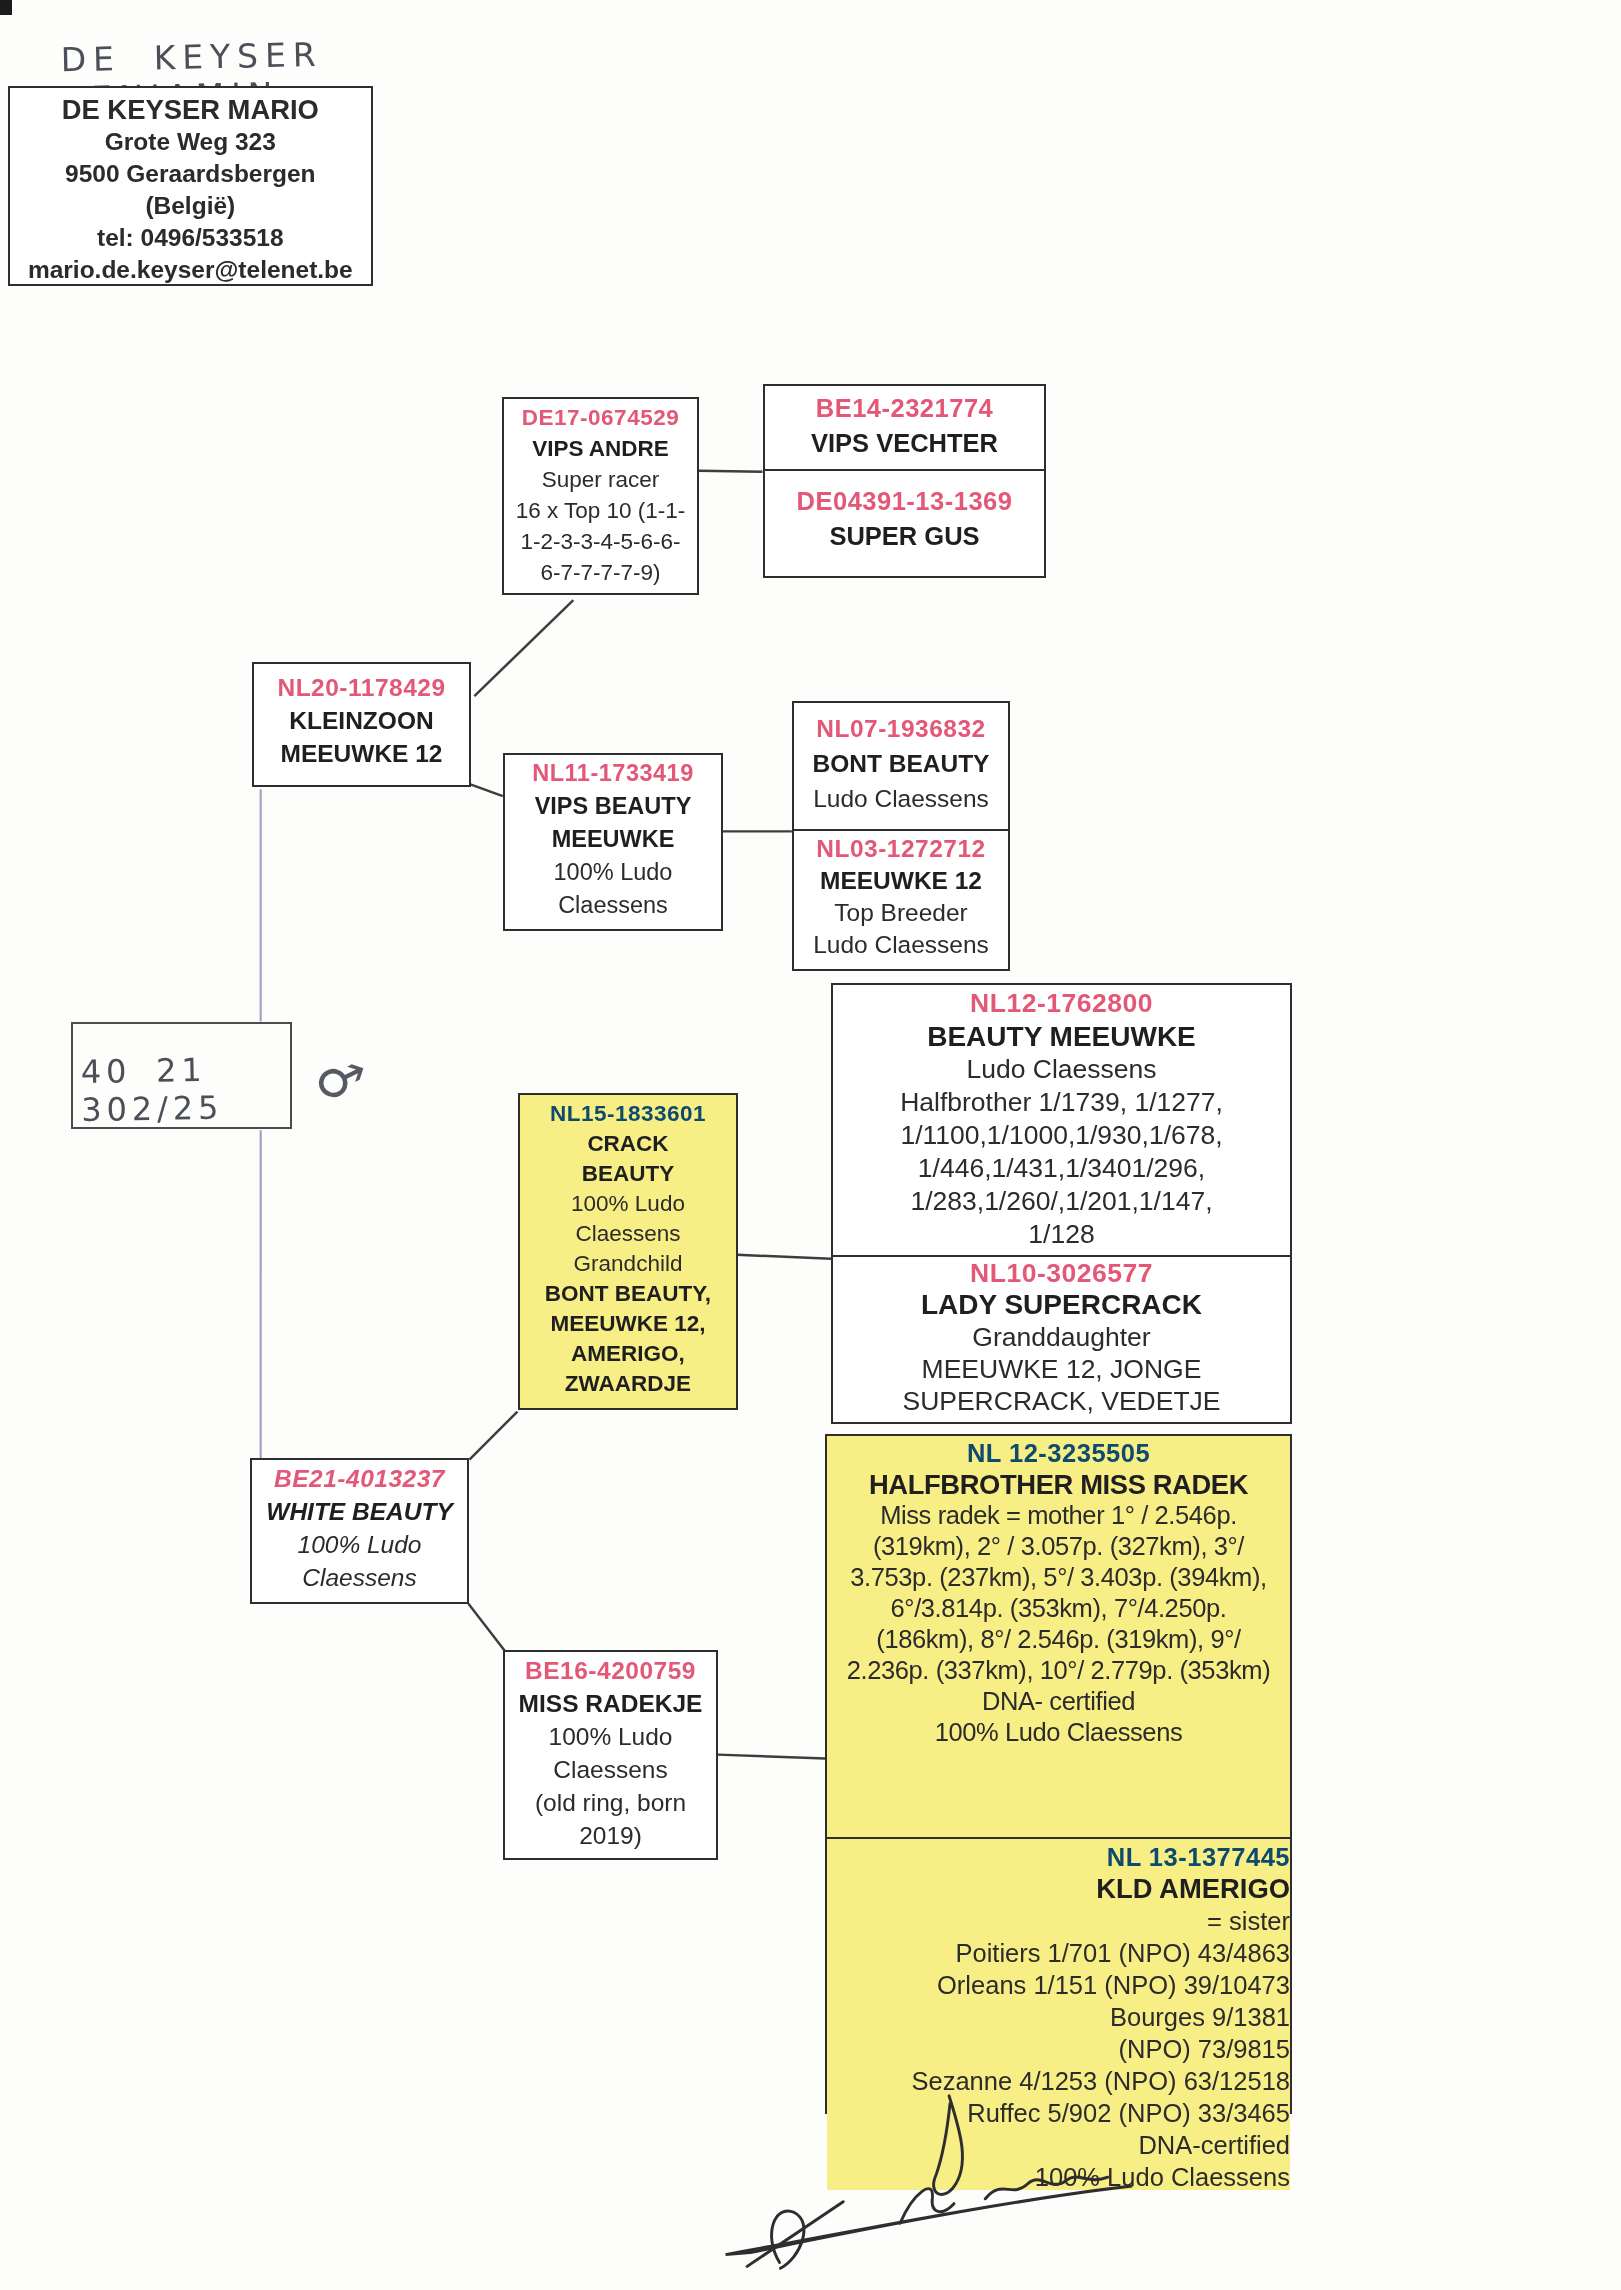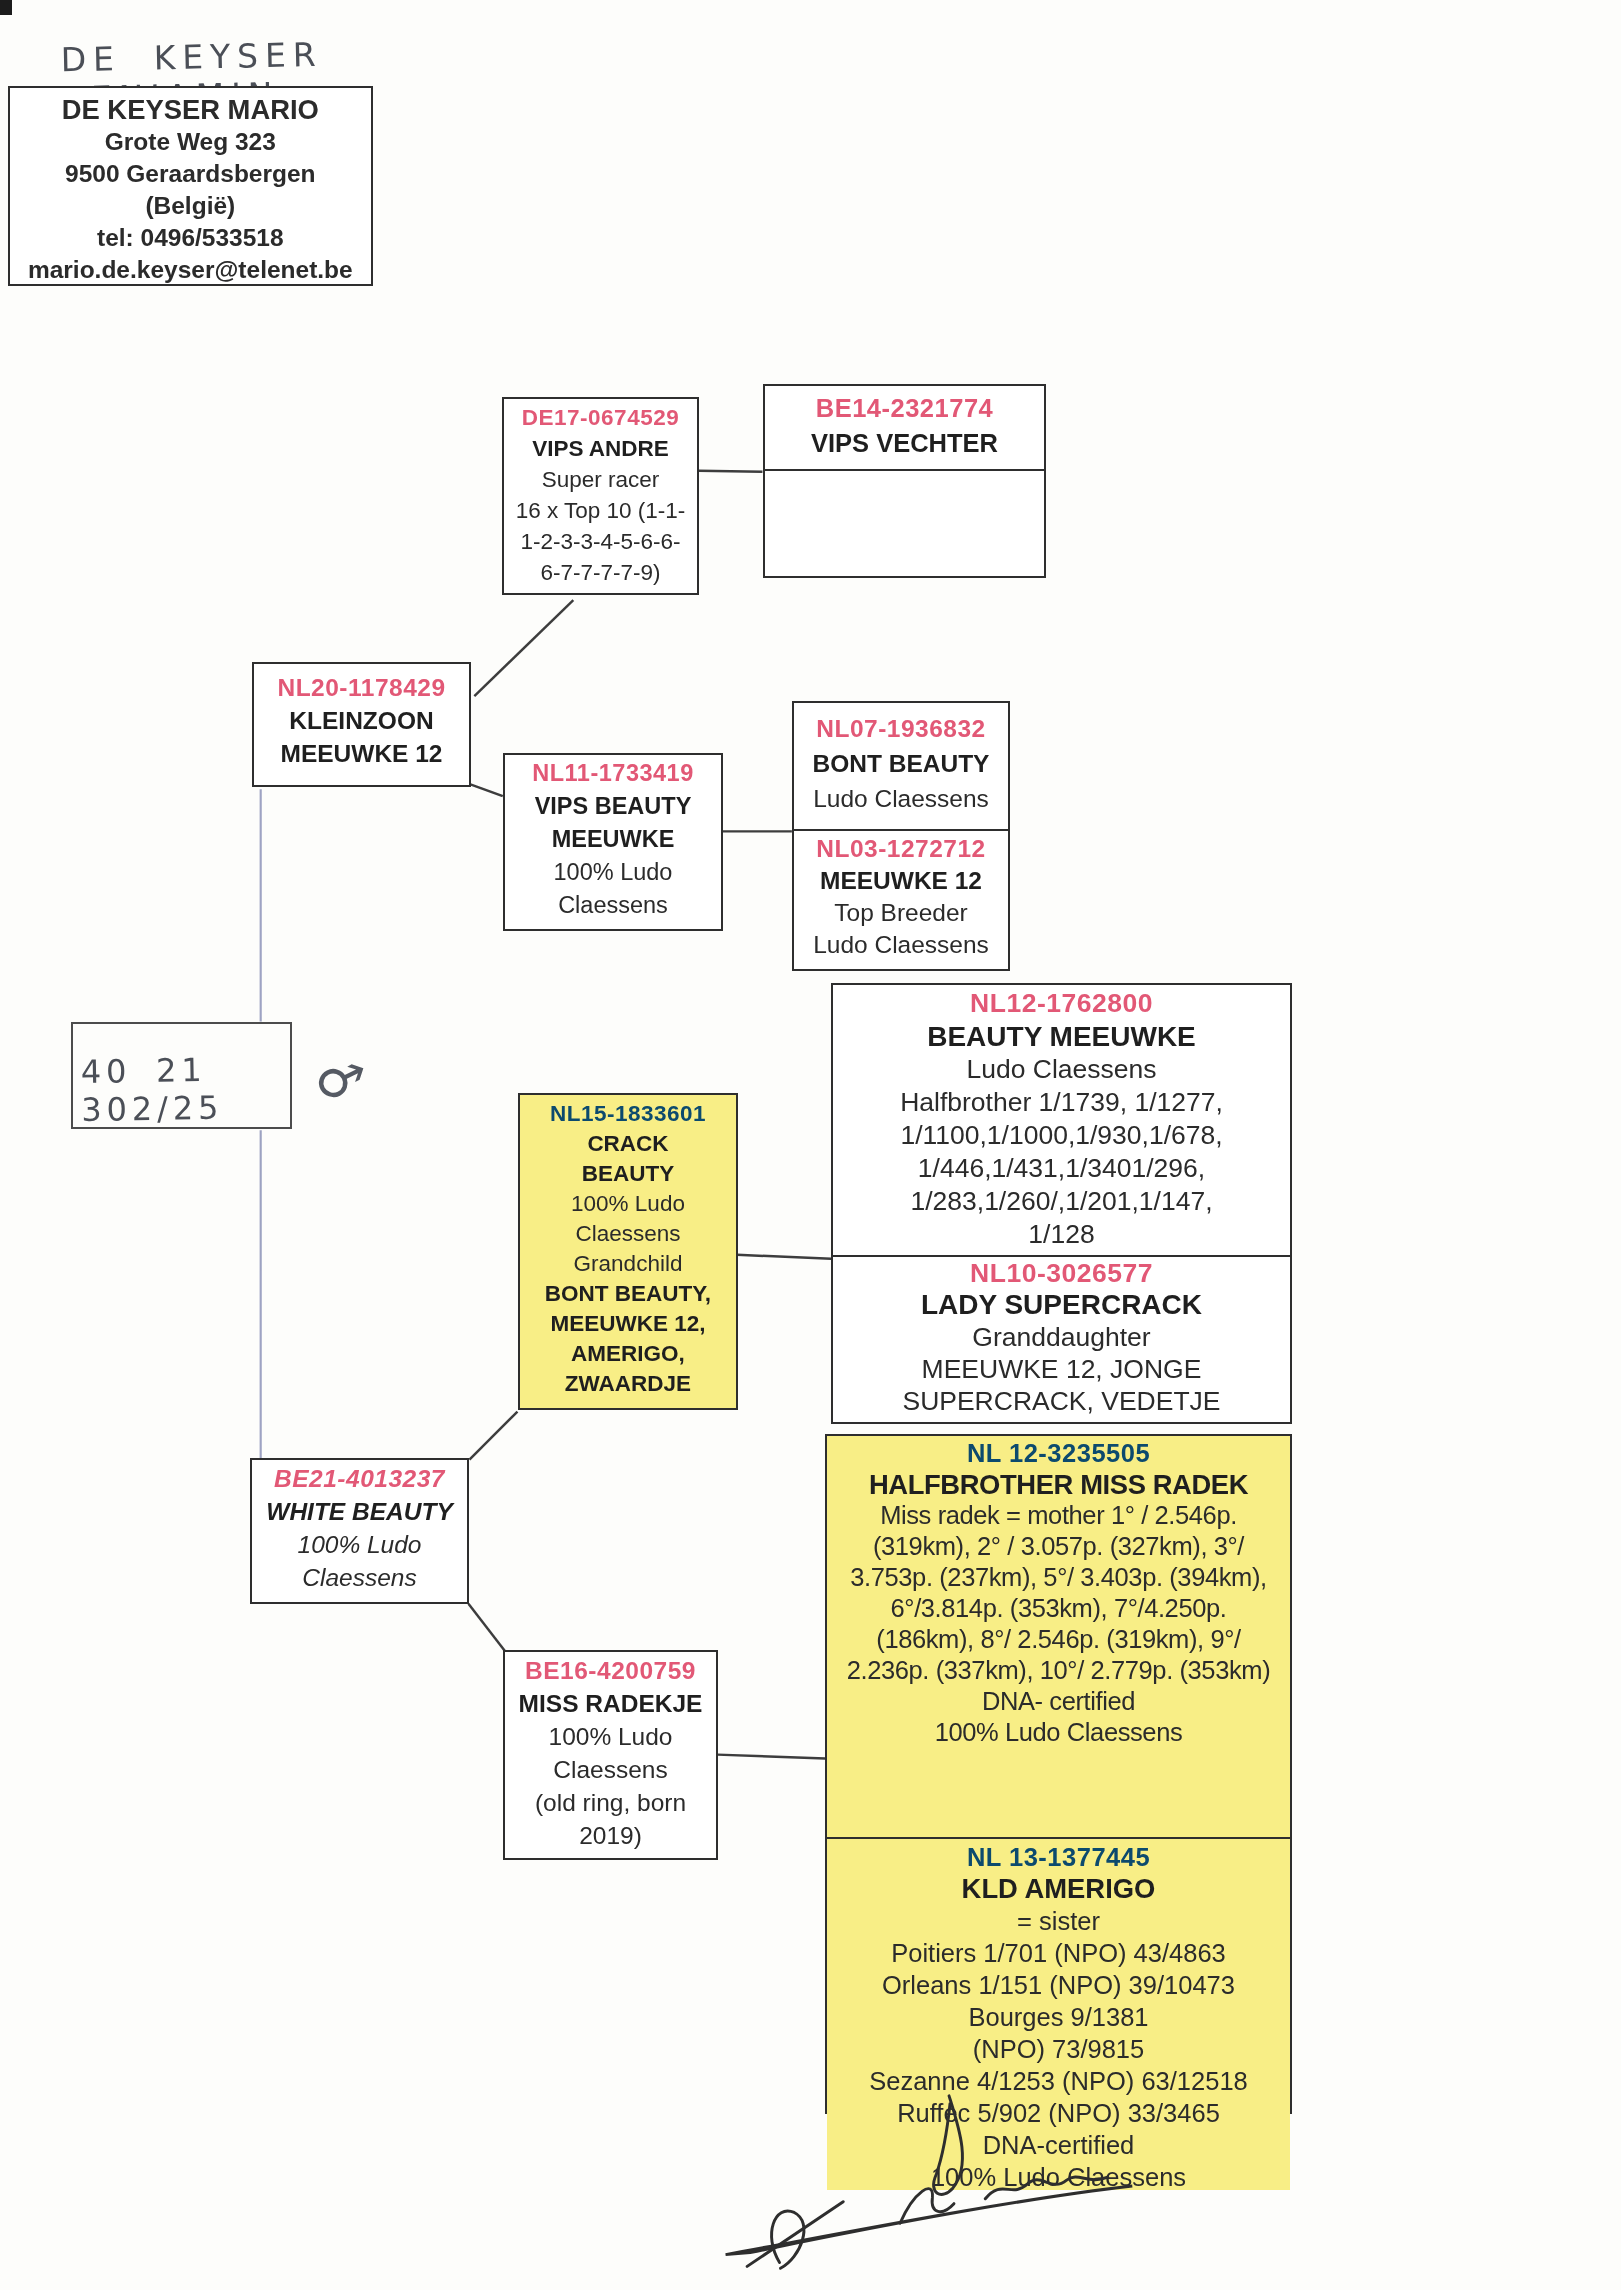--- a/index.html
+++ b/index.html
@@ -59,21 +59,21 @@
   #half-beauty-meeuwke { height:272px; line-height:33px; padding-top:2px; }
   #half-lady { height:161px; line-height:32px; padding-top:0px; }
 
   #box-white-beauty { left:250px; top:1458px; width:219px; height:146px;
       font-size:24.5px; line-height:33px; padding-top:2px;font-style:italic; }
   #box-miss-radekje { left:503px; top:1650px; width:215px; height:210px;
       font-size:24.5px; line-height:33px; padding-top:2px; }
 
   #pair-halfbrother-kld { left:825px; top:1434px; width:467px; height:680px; font-size:25.5px; }
   #half-halfbrother { height:403px; line-height:31px; padding-top:2px; letter-spacing:-0.4px; }
-  #half-kld { height:351px; line-height:32px; padding-top:2px; }
+  #half-kld { height:351px; line-height:32px; padding-top:2px;text-align:right; }
   #half-halfbrother .bname { font-size:27.4px; }
   #half-kld .bname { font-size:27.4px; }
   #half-beauty-meeuwke .bname, #half-lady .bname { font-size:28px; }
 
   
   #connectors { position:absolute; left:0; top:0; z-index:1; }
   #signature { position:absolute; left:696px; top:2088px; z-index:3; }
   #corner-mark { position:absolute; left:0; top:0; width:11.8px; height:14.7px;
       background:#1c1c1c; z-index:4; }
 </style>
@@ -119,20 +119,24 @@
     <div class="bline">16 x Top 10 (1-1-</div>
     <div class="bline">1-2-3-3-4-5-6-6-</div>
     <div class="bline">6-7-7-7-7-9)</div>
   </div>
 
   <div class="pair" id="pair-vechter-gus">
     <div class="half divided" id="half-vechter">
       <div class="ring">BE14-2321774</div>
       <div class="bname">VIPS VECHTER</div>
     </div>
+    <div class="half" id="half-gus">
+      <div class="ring">DE04391-13-1369</div>
+      <div class="bname">SUPER GUS</div>
+    </div>
   </div>
 
   <div class="nbox" id="box-kleinzoon">
     <div class="ring">NL20-1178429</div>
     <div class="bname">KLEINZOON</div>
     <div class="bname">MEEUWKE 12</div>
   </div>
 
   <div class="nbox" id="box-vips-beauty">
     <div class="ring">NL11-1733419</div>

